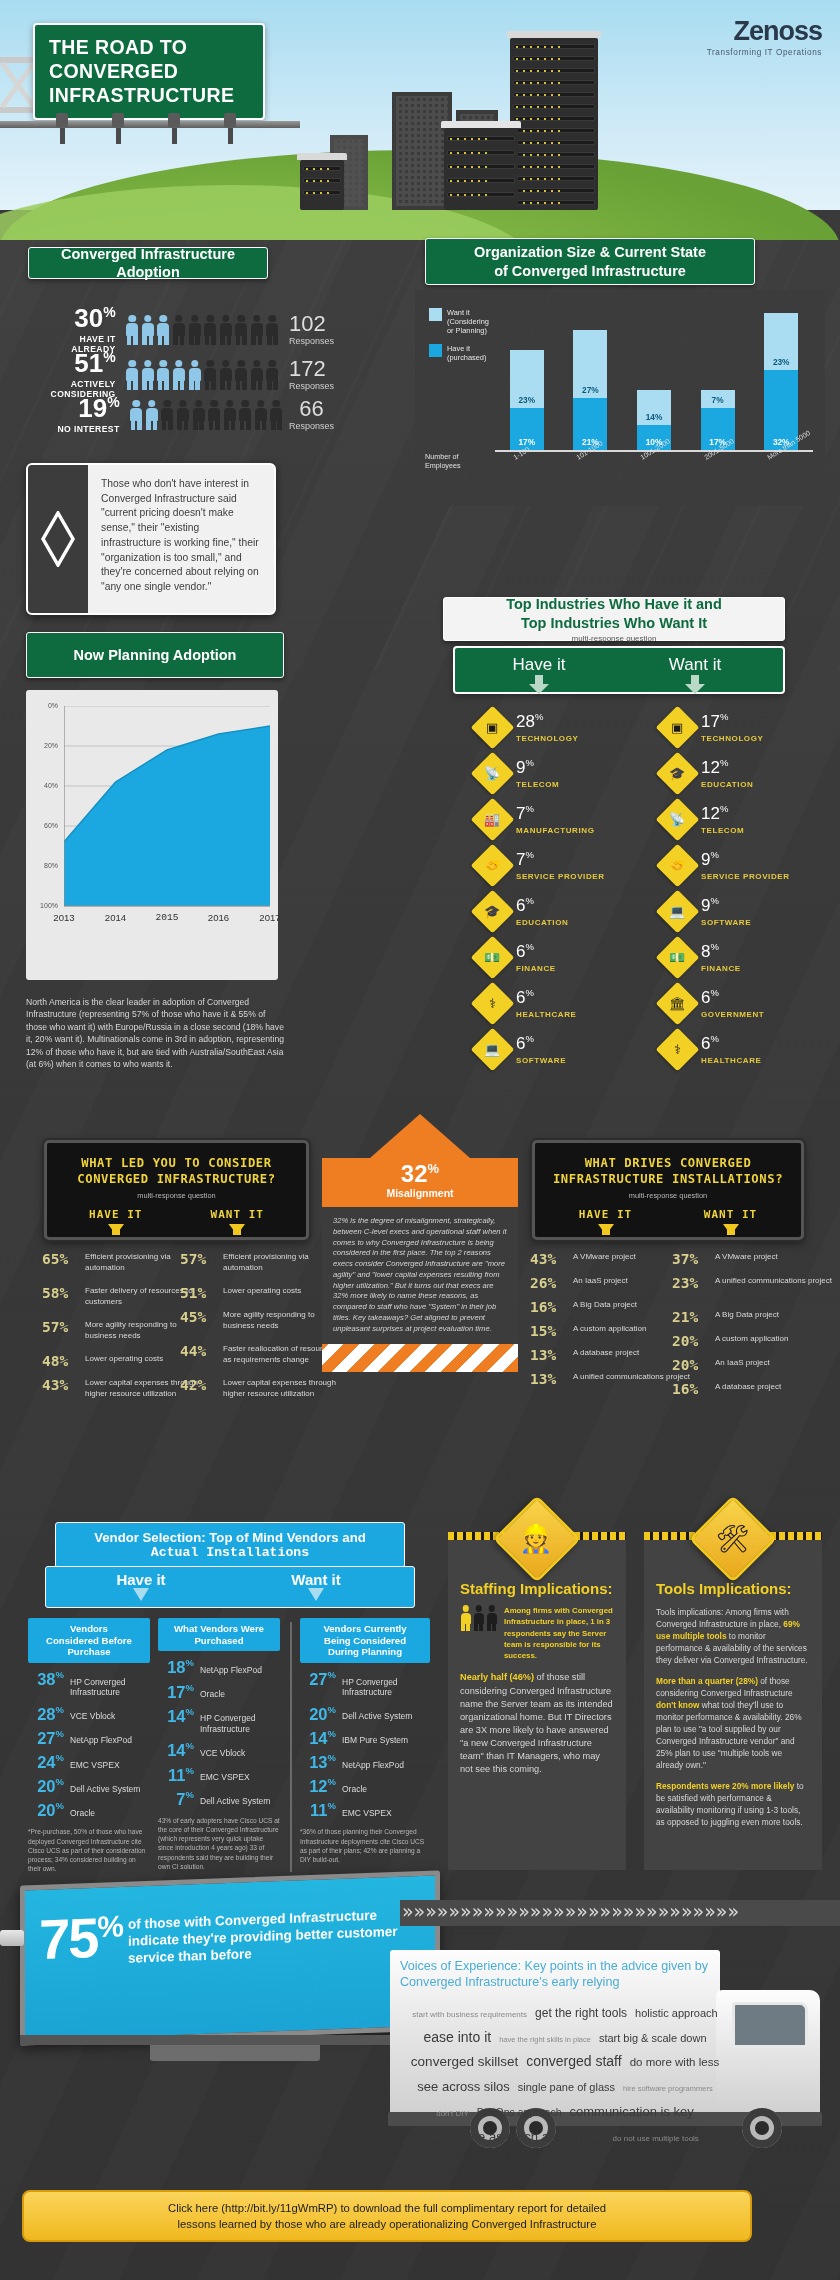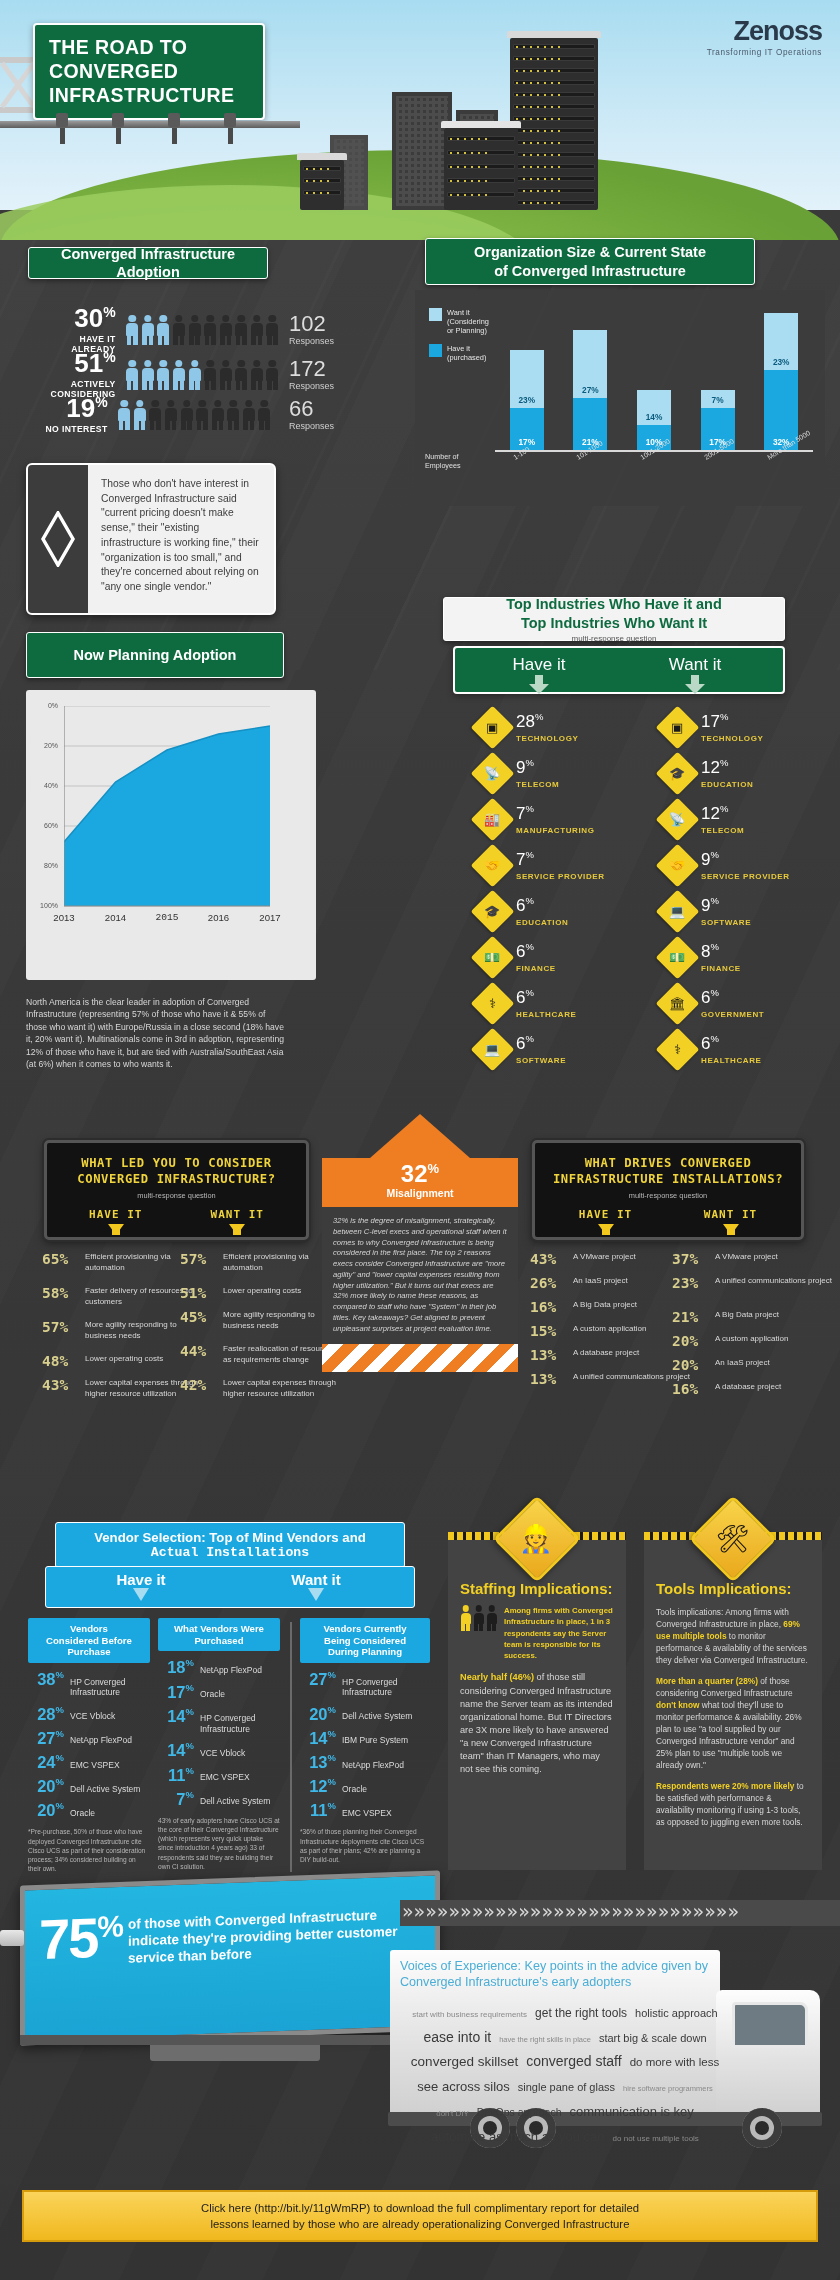--- a/index.html
+++ b/index.html
@@ -99,21 +99,21 @@
   
   .quote{
     position:absolute;left:26px;top:463px;width:250px;height:152px;
     background:#f1f1f1;border:2.5px solid #fff;border-radius:6px;display:flex;overflow:hidden;
     box-shadow:0 3px 9px rgba(0,0,0,.45);
   }
   .quote .lft{width:60px;background:#3c3c3c;display:flex;align-items:center;justify-content:center;}
   .quote .rgt{flex:1;padding:12px 12px 10px 13px;font-size:10.3px;line-height:1.43;color:#3d3d3d;}
 
   
-  .fc-panel{position:absolute;left:26px;top:690px;width:290px;height:290px;background:#e9e9e9;border-radius:3px;}
+  .fc-panel{position:absolute;left:26px;top:690px;width:252px;height:290px;background:#e9e9e9;border-radius:3px;}
   .fc-grid-lbl{font-size:7px;color:#555;position:absolute;text-align:right;width:22px;}
   .fc-x{font-size:9.6px;color:#333;position:absolute;text-align:center;}
 
   .narr{position:absolute;left:26px;top:996px;width:262px;font-size:8.6px;line-height:1.45;color:#d8d8d8;}
 
   
   .ind-row{position:absolute;display:flex;align-items:center;gap:8px;}
   .dia{width:31px;height:31px;background:#f2d024;transform:rotate(45deg);border-radius:3px;
        box-shadow:0 1px 3px rgba(0,0,0,.4);display:flex;align-items:center;justify-content:center;}
   .dia .g{transform:rotate(-45deg);font-size:13px;color:#1a1a1a;line-height:1;}
@@ -183,22 +183,22 @@
   .truck-body{position:absolute;background:linear-gradient(#fdfdfd,#e2e2e2 55%,#cfcfcf);border-radius:3px;}
   .wheel{position:absolute;width:40px;height:40px;border-radius:50%;background:#2b2b2b;
     box-shadow:inset 0 0 0 8px #3c3c3c, inset 0 0 0 13px #b9b9b9;}
   .voices{position:absolute;left:400px;top:1958px;width:330px;height:200px;}
   .v-title{font-size:12.6px;font-weight:700;color:#1ba8e0;line-height:1.3;}
   .v-title span{font-weight:400;color:#4aaed6;}
   .cloud{margin-top:9px;text-align:center;line-height:1.55;}
   .cloud i{font-style:normal;display:inline-block;margin:0 4px;color:#3a3a3a;}
 
   
-  .cta{position:absolute;left:22px;top:2190px;width:796px;height:52px;
-    background:linear-gradient(#fbd45b,#f0b81e);border:2px solid #d79c0c;border-radius:0;
+  .cta{position:absolute;left:22px;top:2190px;width:730px;height:52px;
+    background:linear-gradient(#fbd45b,#f0b81e);border:2px solid #d79c0c;border-radius:8px;
     display:flex;align-items:center;justify-content:center;text-align:center;padding:0 18px;}
   .cta-t{font-size:11.3px;color:#1d1d1d;line-height:1.45;font-weight:400;}
 
   .arrow-strip{position:absolute;background:#4a4a4a;overflow:hidden;}
   .arrow-strip .ch{position:absolute;font-size:19px;color:#d6d6d6;font-family:"DejaVu Sans",sans-serif;}
 </style>
 </head>
 <body>
 
 <div class="page">
@@ -478,21 +478,21 @@
             <div class="l1" style="background:#2b2b2b"></div>
             <div class="l2" style="background:#2b2b2b"></div>
           </div>
           <div class="person">
             <div class="h" style="background:#2b2b2b"></div>
             <div class="b" style="background:#2b2b2b"></div>
             <div class="l1" style="background:#2b2b2b"></div>
             <div class="l2" style="background:#2b2b2b"></div>
           </div>
         </div>
-        <div class="resp" style="margin-left: 18px;">66<small>Responses</small></div>
+        <div class="resp" style="margin-left: 6px; text-align: center;">66<small>Responses</small></div>
       </div>
     </div>
 
   <div class="secsign" style="left:425px;top:238px;width:330px;height:47px;">
     <div class="st">Organization Size &amp; Current State</div>
     <div class="st">of Converged Infrastructure</div>
   </div>
 
   <div class="panel" style="left:415px;top:290px;width:410px;height:216px;">
     <div id="orglegend" style="position:absolute;left:14px;top:18px;">
@@ -1033,21 +1033,21 @@
   <div class="truck-body" style="left:390px;top:1950px;width:330px;height:168px;"></div>
   <div class="truck-body" style="left:716px;top:1990px;width:104px;height:128px;border-radius:6px 10px 3px 3px;"></div>
   <div style="position:absolute;left:732px;top:2002px;width:76px;height:46px;background:#6f7b82;border-radius:4px 8px 2px 2px;border:3px solid #e8e8e8;"></div>
   <div style="position:absolute;left:388px;top:2112px;width:434px;height:14px;background:#4c4c4c;border-radius:2px;"></div>
   <div class="wheel" style="left:470px;top:2108px;"></div>
   <div class="wheel" style="left:516px;top:2108px;"></div>
   <div class="wheel" style="left:742px;top:2108px;"></div>
 
   <div class="voices">
     <div class="v-title">
-      <span>Voices of Experience:</span><span> Key points in the advice given by Converged Infrastructure's early adopters</span>
+      <span>Voices of Experience:</span><span> Key points in the advice given by Converged Infrastructure's early relying</span>
     </div>
     <div class="cloud" id="cloud"><i style="font-size: 8px; color: rgb(138, 138, 138);">start with business requirements</i><i style="font-size: 12px; font-weight: 400;">get the right tools</i><i style="font-size: 11px;">holistic approach</i><i style="font-size: 14px; font-weight: 400;">ease into it</i><i style="font-size: 7.5px; color: rgb(138, 138, 138);">have the right skills in place</i><i style="font-size: 11px;">start big &amp; scale down</i><i style="font-size: 13.5px; font-weight: 400;">converged skillset</i><i style="font-size: 14px; font-weight: 400;">converged staff</i><i style="font-size: 11.5px;">do more with less</i><i style="font-size: 13px; font-weight: 400;">see across silos</i><i style="font-size: 11px;">single pane of glass</i><i style="font-size: 7.5px; color: rgb(138, 138, 138);">hire software programmers</i><i style="font-size: 8px; color: rgb(138, 138, 138);">don't DIY</i><i style="font-size: 10.5px;">DevOps approach</i><i style="font-size: 13px; font-weight: 400;">communication is key</i><i style="font-size: 13px; font-weight: 400;">automate as much as you can</i><i style="font-size: 8px; color: rgb(138, 138, 138);">do not use multiple tools</i></div>
   </div>
 
   <div class="cta">
     <div class="cta-t">
       <div>Click here (http://bit.ly/11gWmRP) to download the full complimentary report for detailed</div>
       <div>lessons learned by those who are already operationalizing Converged Infrastructure</div>
     </div>
   </div>

